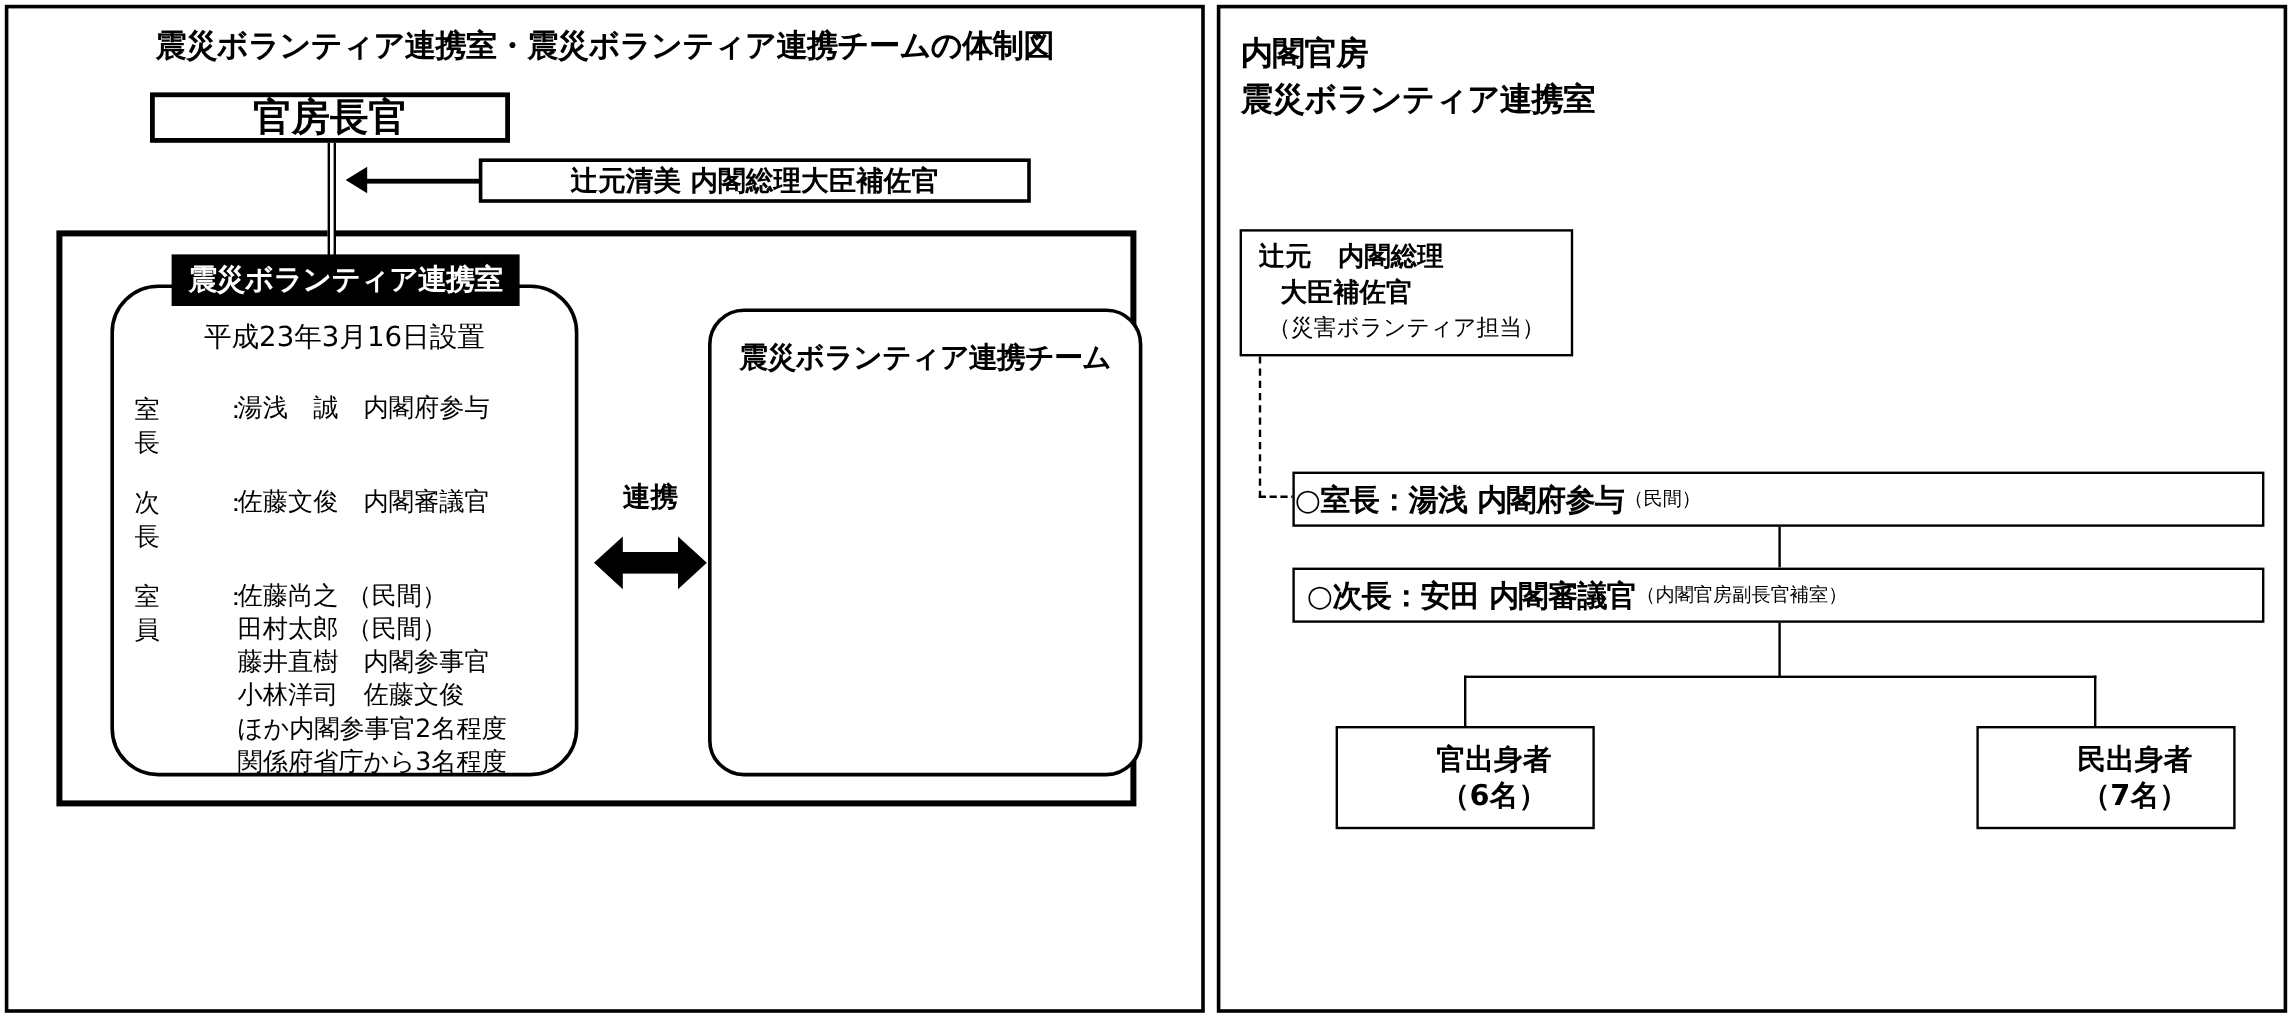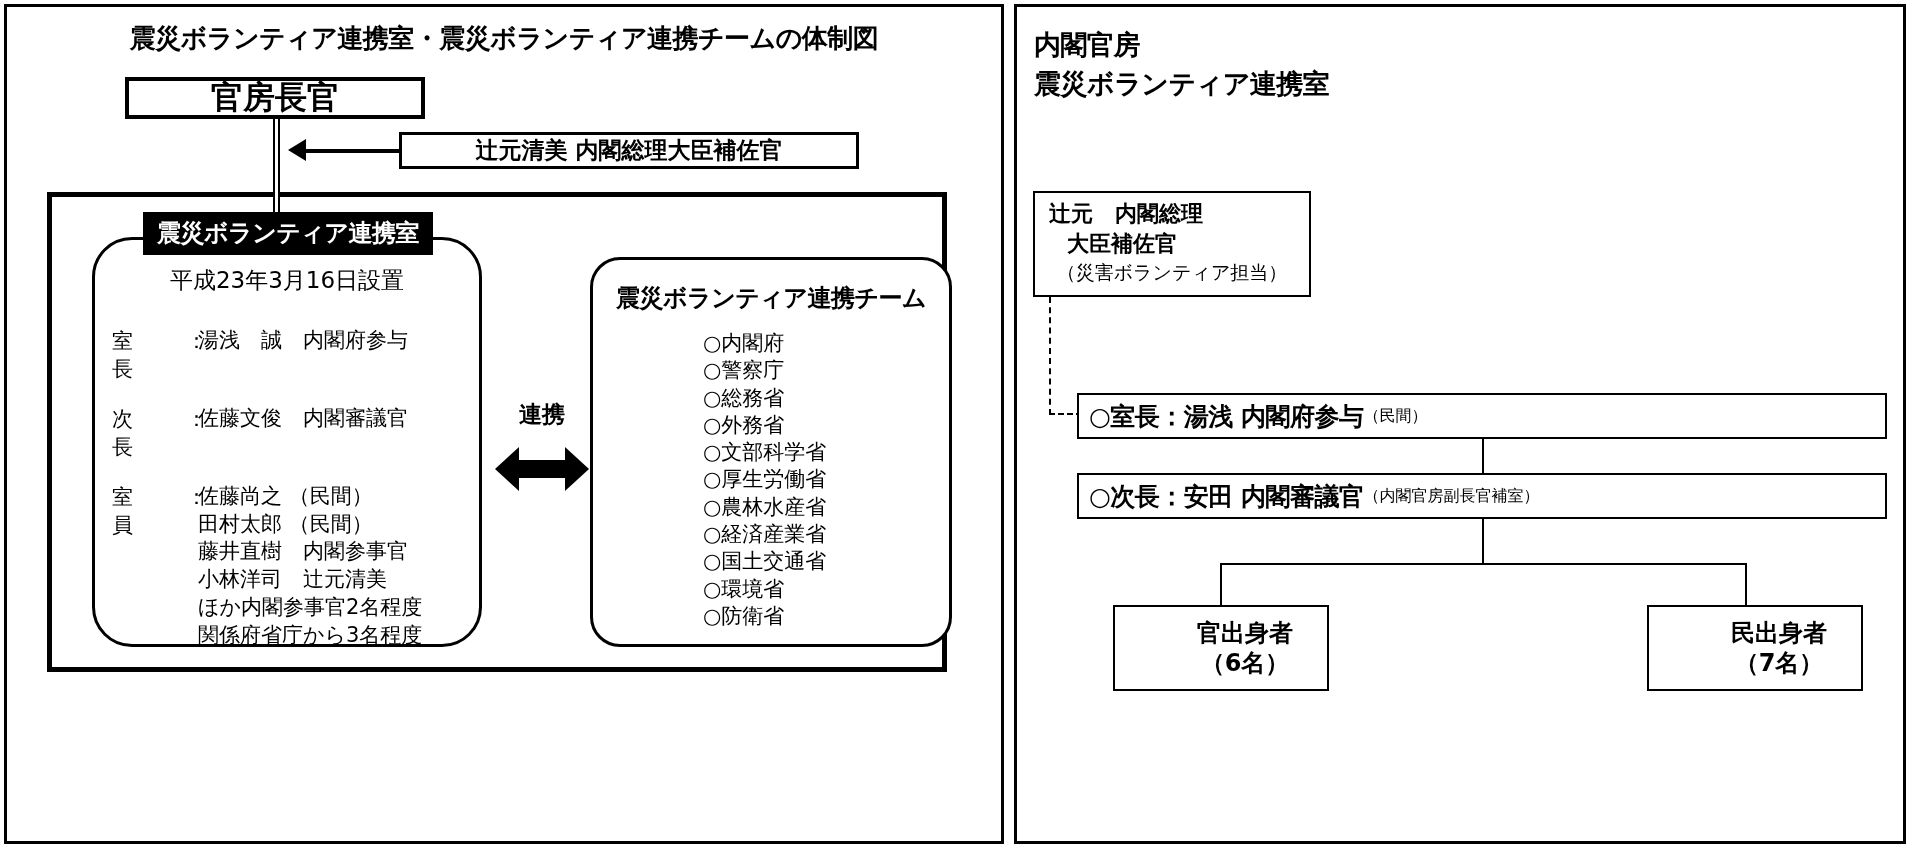--- a/index.html
+++ b/index.html
@@ -124,21 +124,21 @@
   .adv-l1{font-size:22px;font-weight:bold;padding-left:14px;}
   .adv-l2{font-size:22px;font-weight:bold;padding-left:32px;}
   .adv-l3{font-size:19px;text-align:center;margin-top:1px;}
 
   .dashed-elbow{position:absolute;left:32px;top:290px;width:42px;height:118px;
     border-left:2px dashed #000;border-bottom:2px dashed #000;box-sizing:border-box;}
 
   .chief-box{
     position:absolute;left:60px;top:386px;width:810px;height:46px;
     border:2px solid #000;box-sizing:border-box;background:#fff;
-    display:flex;align-items:center;padding-left:10px;
+    display:flex;align-items:center;
   }
   .deputy-box{
     position:absolute;left:60px;top:466px;width:810px;height:46px;
     border:2px solid #000;box-sizing:border-box;background:#fff;
     display:flex;align-items:center;padding-left:10px;
   }
   .bigtxt{font-size:25px;font-weight:bold;letter-spacing:-0.5px;}
   .smtxt{font-size:16px;}
 
   .c-vline{position:absolute;background:#000;}
@@ -199,50 +199,37 @@
         </span>
       </div>
 
       <div class="office-row">
         <span class="rlabel">室 員</span>
         <span class="rcolon">：</span>
         <span class="rvalue">
           <div>佐藤尚之 （民間）</div>
           <div>田村太郎 （民間）</div>
           <div>藤井直樹　内閣参事官</div>
-          <div>小林洋司　辻元清美</div>
+          <div>小林洋司　佐藤文俊</div>
           <div>ほか内閣参事官2名程度</div>
           <div>関係府省庁から3名程度</div>
         </span>
       </div>
 
     </div>
 
     <div class="renkei-label">連携</div>
     <div class="dbl-arrow">
       <div class="hl"></div>
       <div class="shaft"></div>
       <div class="hr"></div>
     </div>
 
     <div class="team-box">
       <div class="team-title">震災ボランティア連携チーム</div>
-      <div class="team-list">
-        <div>○内閣府</div>
-        <div>○警察庁</div>
-        <div>○総務省</div>
-        <div>○外務省</div>
-        <div>○文部科学省</div>
-        <div>○厚生労働省</div>
-        <div>○農林水産省</div>
-        <div>○経済産業省</div>
-        <div>○国土交通省</div>
-        <div>○環境省</div>
-        <div>○防衛省</div>
-      </div>
     </div>
 
   </div>
 
   <div class="right-panel">
 
     <div class="right-title">
       <div>内閣官房</div>
       <div>震災ボランティア連携室</div>
     </div>

